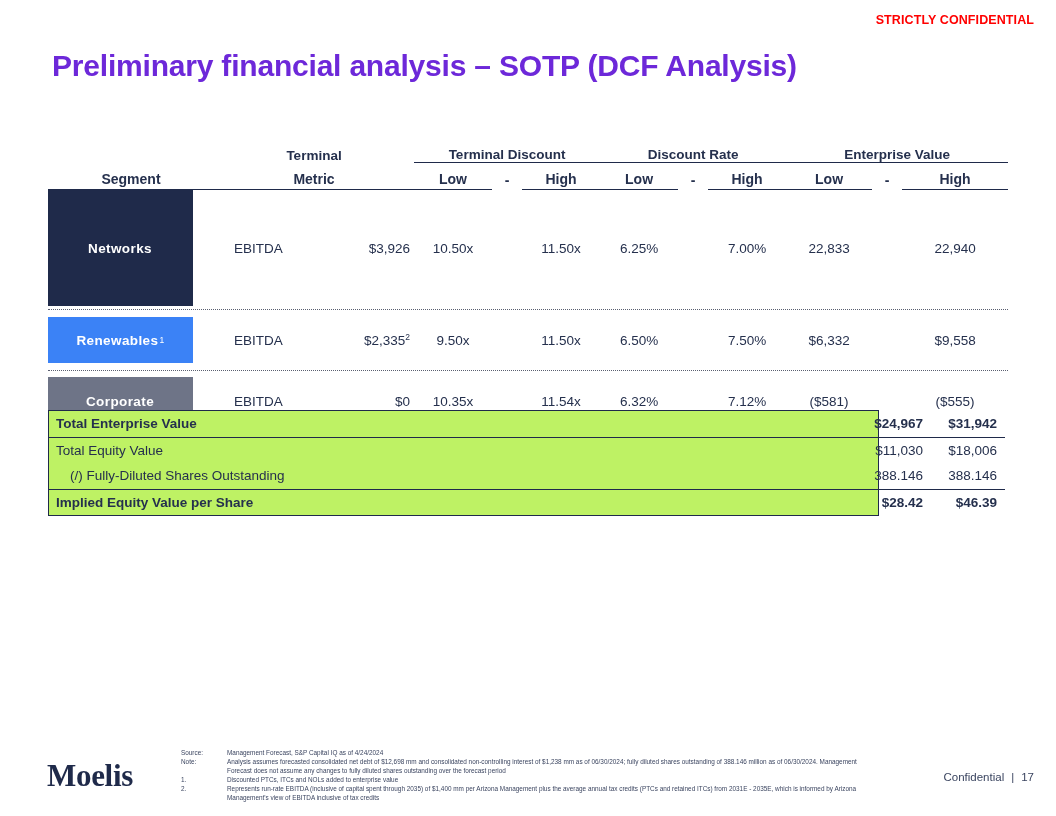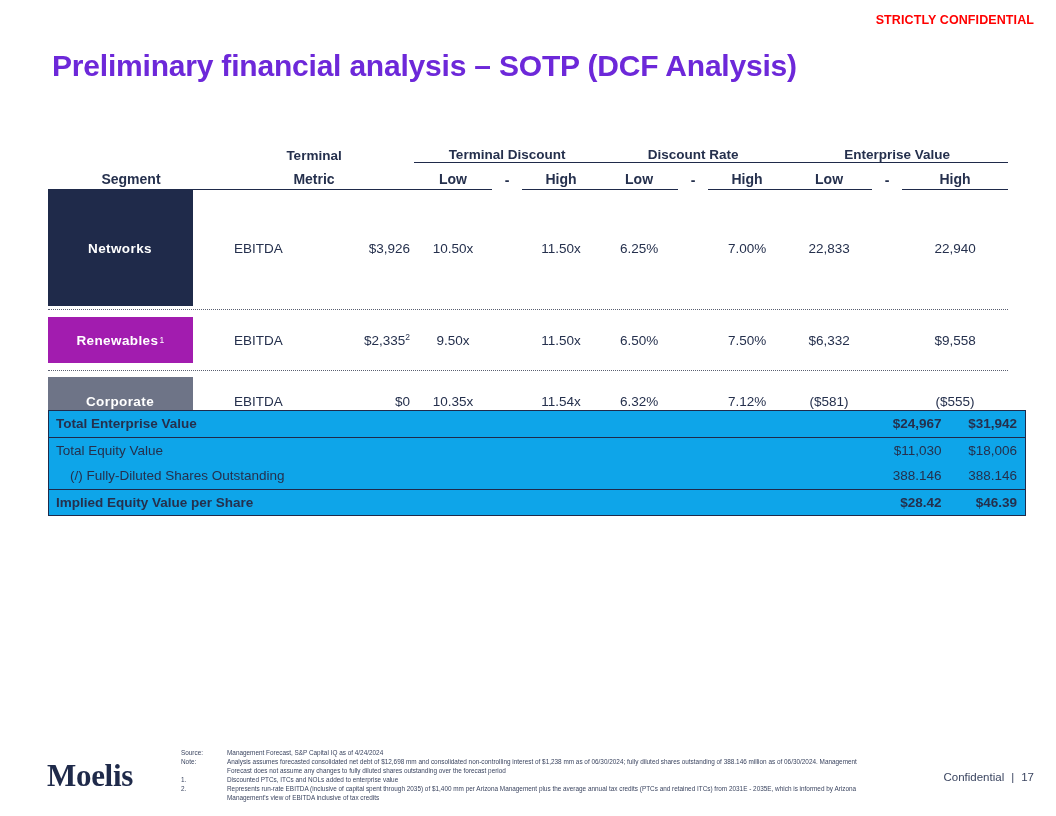--- a/index.html
+++ b/index.html
@@ -155,24 +155,24 @@
     font-size: 8.5px;
     vertical-align: super;
     line-height: 0;
   }
 
   
   .summary {
     position: absolute;
     left: 48px;
     top: 410px;
-    width: 978px;
+    width: 831px;
     border: 1.6px solid #1f2a4a;
     box-sizing: border-box;
-    background: #0ea5e9;
+    background: #bef264;
   }
   table.sum-table {
     border-collapse: collapse;
     width: 100%;
     table-layout: fixed;
     font-size: 13.5px;
     color: #25304d;
   }
   col.s-label { width: 796px; }
   col.s-low   { width: 86px; }
@@ -315,21 +315,21 @@
     </tr>
 
     <tr class="dotted-row">
       <td colspan="12">
         <div class="dotted-line"></div>
       </td>
     </tr>
 
     <tr class="seg-row row-renewables">
       <td class="seg-cell">
-        <div class="seg-box" style="background: #a21caf;">
+        <div class="seg-box" style="background: #3b82f6;">
           <span>Renewables</span>
               <sup>1</sup>
         </div>
       </td>
       <td class="metric-cell">EBITDA</td>
       <td class="value-cell"><span>$2,335</span><span class="sup-2">2</span></td>
       <td>9.50x</td>
       <td></td>
       <td>11.50x</td>
       <td>6.50%</td>

